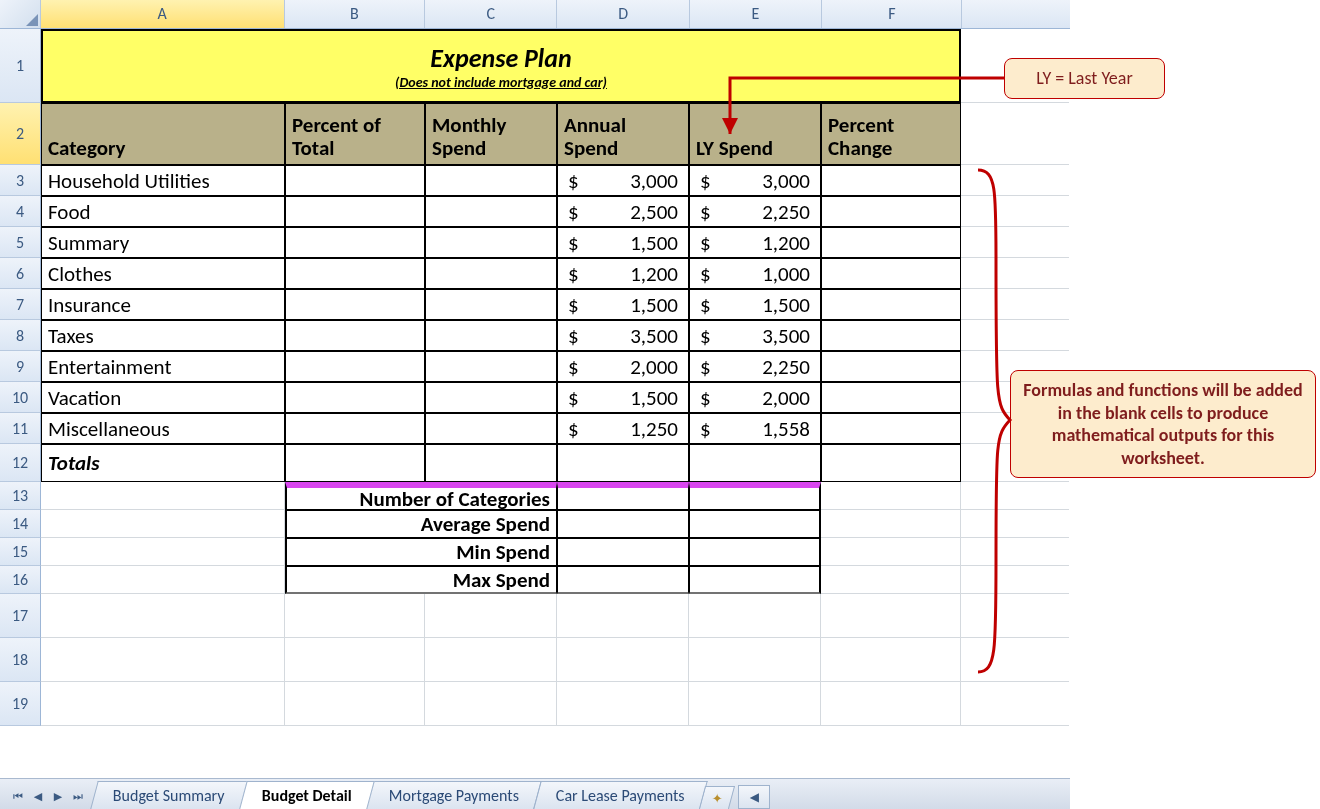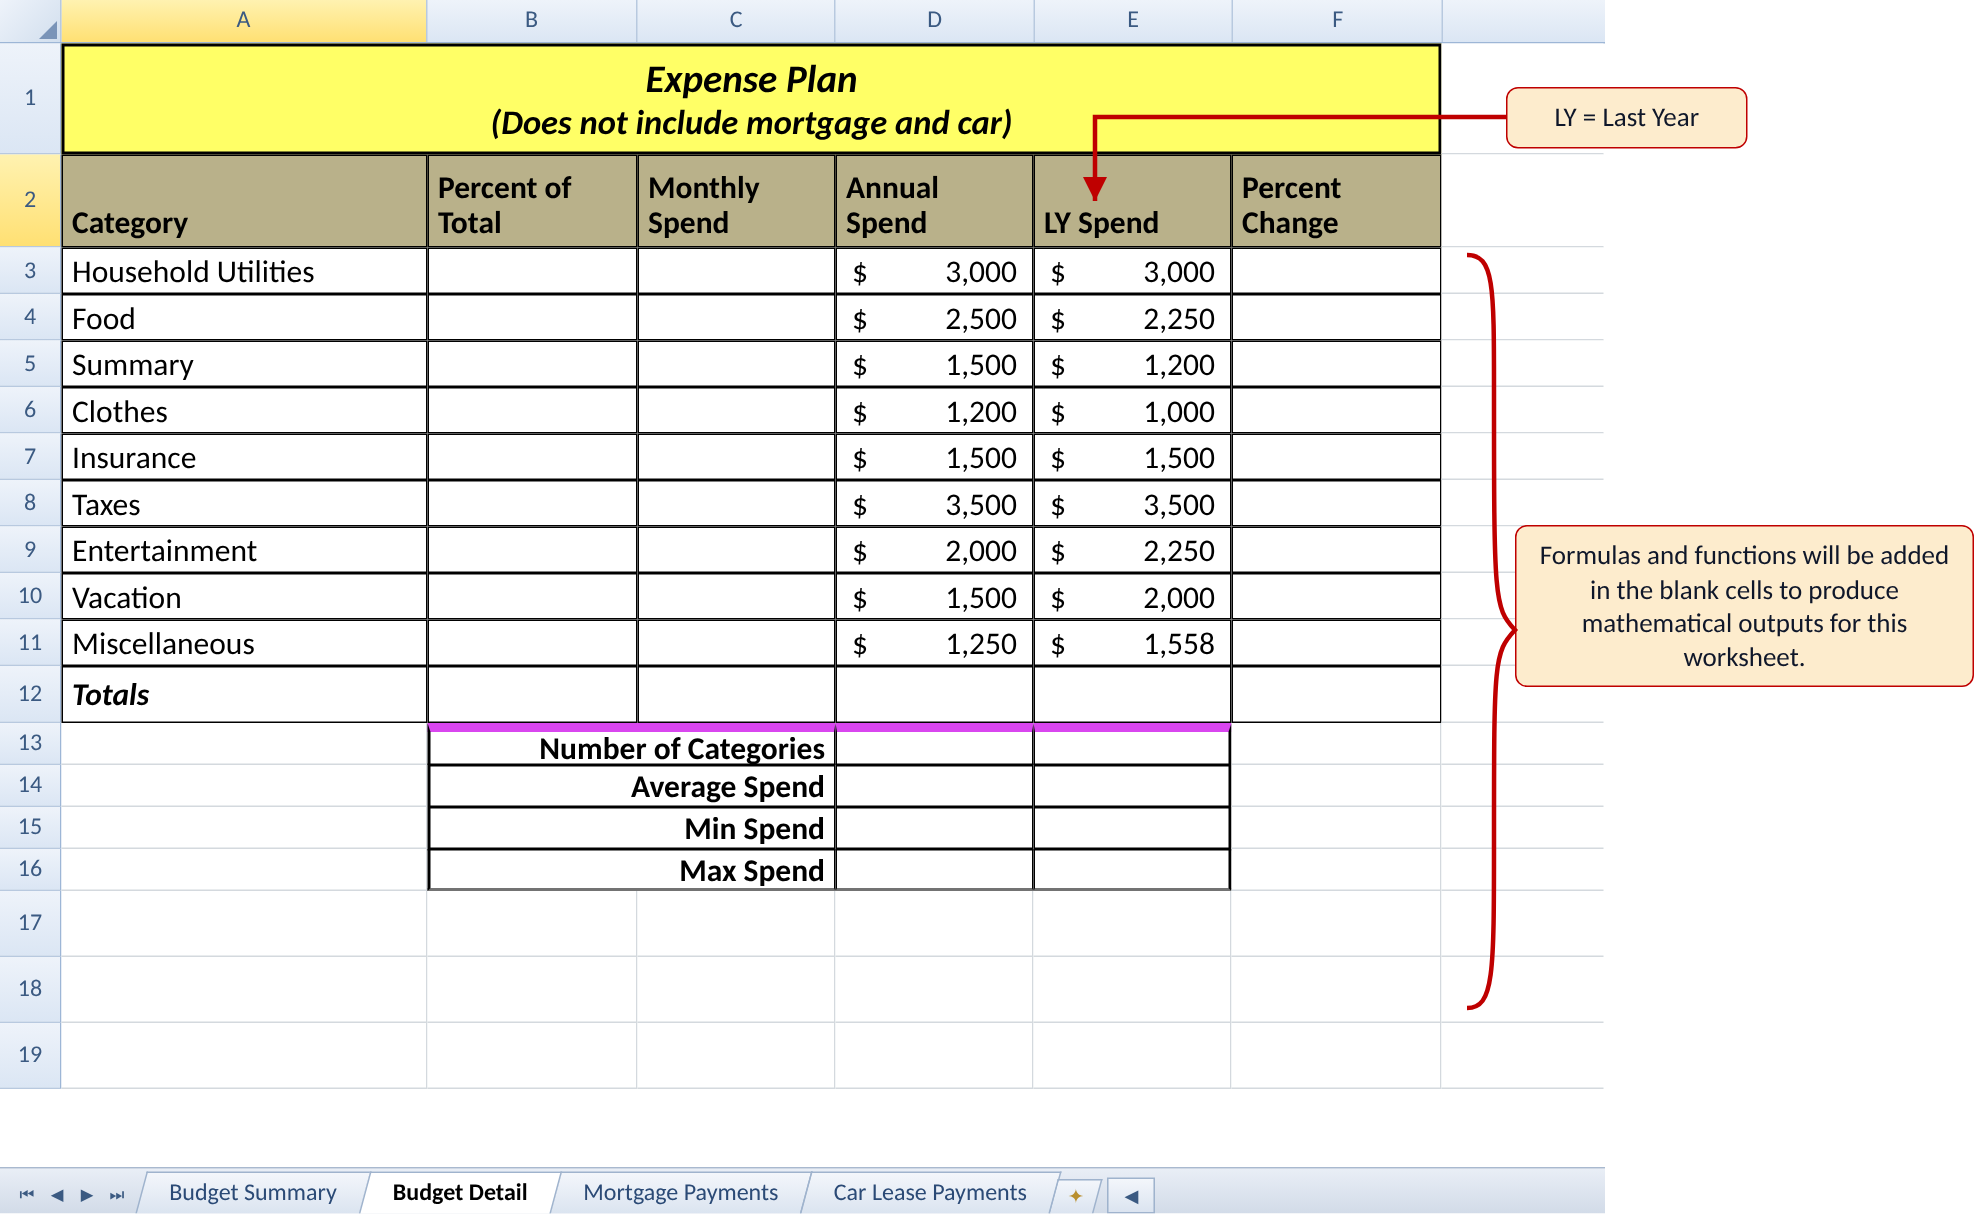--- a/index.html
+++ b/index.html
@@ -100,21 +100,21 @@
   
   .title-area {
     width: 920px; 
     background: #ffff66;
     border: 2px solid #000;
     flex-direction: column;
     justify-content: center;
     text-align: center;
   }
   .title-area .t1 { font-size: 26px; font-weight: bold; font-style: italic; }
-  .title-area .t2 { font-size: 23px; font-weight: bold; font-style: italic; }
+  .title-area .t2 { font-size: 14px; font-weight: bold; font-style: italic; text-decoration: underline; }
 
   
   .hdr {
     background: #b9b18a;
     font-weight: bold;
     font-size: 21px;
     border: 1px solid #000;
     align-items: flex-end;
     padding-bottom: 4px;
     line-height: 1.1;
@@ -221,26 +221,26 @@
   }
 
   
   .callout {
     position: absolute;
     background: #fdeccd;
     border: 1px solid #bf0000;
     border-radius: 8px;
     padding: 8px 12px;
     font-size: 18px;
-    color: #0f172a;
+    color: #7f1d1d;
     text-align: center;
     line-height: 1.25;
   }
   .callout-ly { left: 1004px; top: 58px; width: 135px; }
-  .callout-big { left: 1010px; top: 350px; width: 280px; }
+  .callout-big { left: 1010px; top: 370px; width: 280px; font-weight: bold; }
 
   
   .overlay-svg {
     position: absolute;
     left: 0; top: 0;
     width: 1320px; height: 809px;
     pointer-events: none;
   }
 
   .rh.sel, .col-headers .sel {

